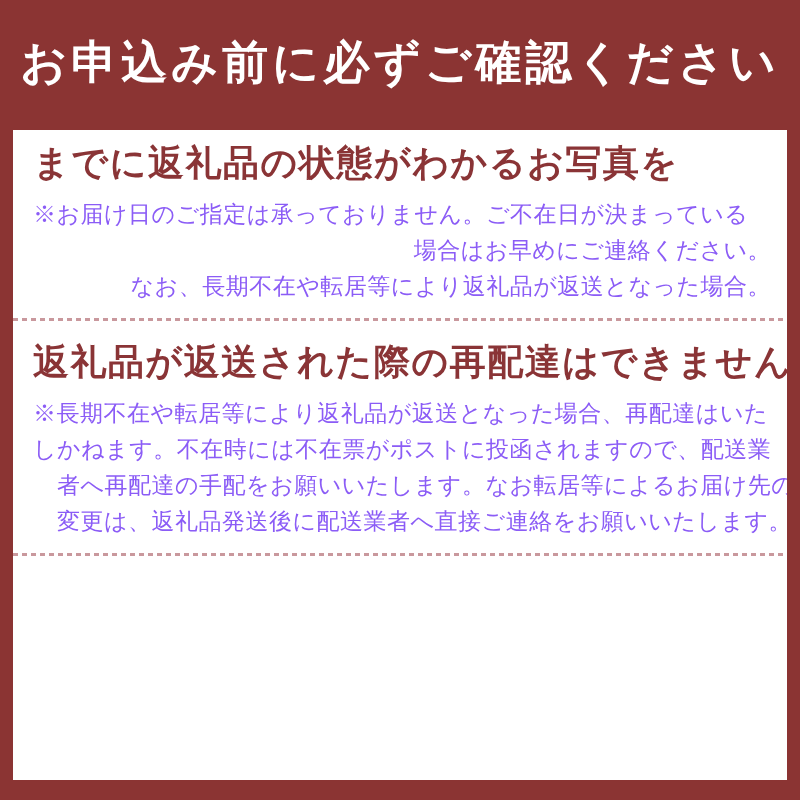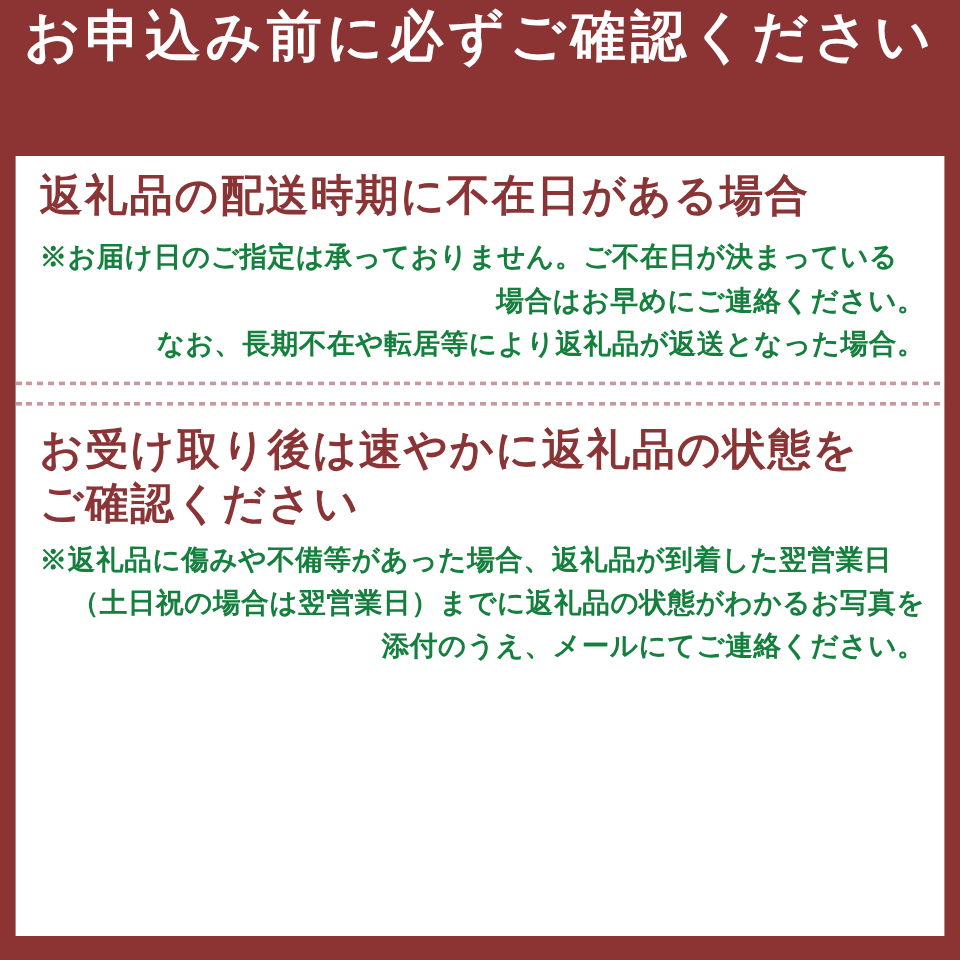--- a/index.html
+++ b/index.html
@@ -11,20 +11,21 @@
     height: 800px;
     position: relative;
     background: #8b3433;
     font-family: "Liberation Sans", sans-serif;
     overflow: hidden;
   }
   
   .banner {
     height: 126px;
     display: flex;
+    align-items: center;
     justify-content: center;
   }
   .banner-title {
     color: #ffffff;
     font-size: 46px;
     font-weight: bold;
     letter-spacing: 4px;
     white-space: nowrap;
   }
   
@@ -47,23 +48,23 @@
     line-height: 54px;
     white-space: nowrap;
   }
   .section-heading.two-line {
     line-height: 45px;
   }
   .notes {
     margin-top: 6px;
   }
   .note-line {
-    color: #15803d;
+    color: #8b5cf6;
     font-size: 23px;
-    font-weight: 700;
+    font-weight: 400;
     letter-spacing: 0.5px;
     line-height: 36px;
     white-space: nowrap;
   }
   .note-line.indent {
     padding-left: 24px;
     text-align: right;
   }
   .divider {
     height: 3px;
@@ -78,36 +79,36 @@
 </head>
 <body>
 
 <header class="banner">
   <div class="banner-title">お申込み前に必ずご確認ください</div>
 </header>
 
 <main class="panel">
 
   <section>
-    <div class="section-heading">返礼品の配送時期に不在日がある場合</div>
+    <div class="section-heading">までに返礼品の状態がわかるお写真を</div>
     <div class="notes">
       <div class="note-line">※お届け日のご指定は承っておりません。ご不在日が決まっている</div>
       <div class="note-line indent">場合はお早めにご連絡ください。</div>
       <div class="note-line indent">なお、長期不在や転居等により返礼品が返送となった場合。</div>
     </div>
   </section>
 
   <div class="divider"></div>
 
+  <section>
+    <div class="section-heading">返礼品が返送された際の再配達はできません</div>
+    <div class="notes">
+      <div class="note-line">※長期不在や転居等により返礼品が返送となった場合、再配達はいた</div>
+      <div class="note-line">しかねます。不在時には不在票がポストに投函されますので、配送業</div>
+      <div class="note-line indent">者へ再配達の手配をお願いいたします。なお転居等によるお届け先の</div>
+      <div class="note-line indent">変更は、返礼品発送後に配送業者へ直接ご連絡をお願いいたします。</div>
+    </div>
+  </section>
 
   <div class="divider"></div>
 
-  <section>
-    <div class="section-heading two-line">お受け取り後は速やかに返礼品の状態を</div>
-    <div class="section-heading two-line">ご確認ください</div>
-    <div class="notes">
-      <div class="note-line">※返礼品に傷みや不備等があった場合、返礼品が到着した翌営業日</div>
-      <div class="note-line indent">（土日祝の場合は翌営業日）までに返礼品の状態がわかるお写真を</div>
-      <div class="note-line indent">添付のうえ、メールにてご連絡ください。</div>
-    </div>
-  </section>
 
 </main>
 
 </body></html>

